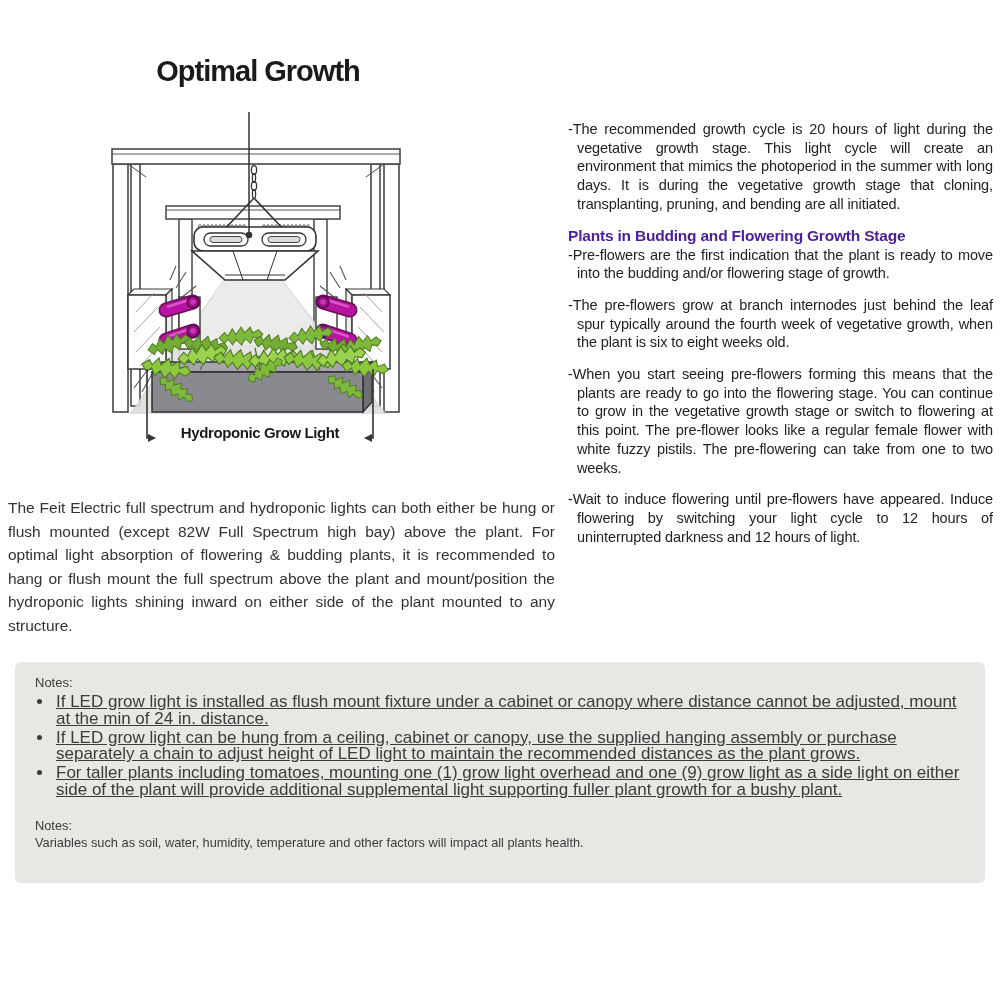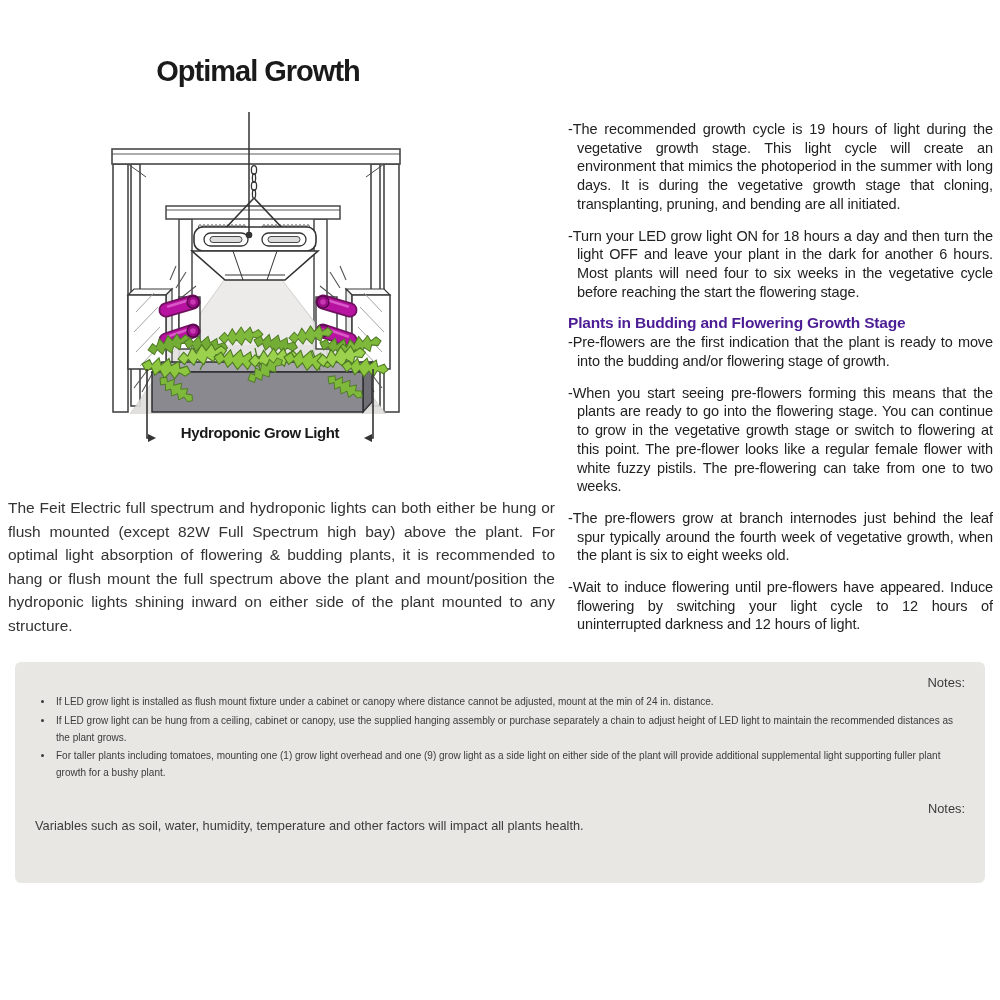--- a/index.html
+++ b/index.html
@@ -24,22 +24,22 @@
   .right-col{position:absolute;left:568px;top:120px;width:425px;font-size:14.5px;
         line-height:18.7px;text-align:justify;color:#222;letter-spacing:-0.1px;}
   .right-col h3{font-size:15.5px;line-height:17px;margin:0 0 2px;letter-spacing:-0.2px;}
   .right-col h3.h2{margin-top:13px;}
   .right-col p{margin:0 0 13px;padding-left:9px;text-indent:-9px;}
 
   
   .notes-panel{position:absolute;left:15px;top:662px;width:970px;height:221px;
         background:#e8e7e4;border-radius:6px;box-sizing:border-box;
         padding:13px 20px 0 20px;color:#3b3b3b;}
-  .notes-label{font-size:13px;line-height:16px;margin:0 0 3px;text-align:right;}
-  .notes-panel ul{margin:0;padding-left:19px;font-size:10px;line-height:16.8px;}
+  .notes-label{font-size:13px;line-height:16px;margin:0 0 3px;}
+  .notes-panel ul{margin:0;padding-left:19px;font-size:17px;line-height:16.8px;text-decoration:underline;}
   .notes-panel li{margin:0 0 2px;padding-left:2px;}
   .notes-2{margin-top:18px;}
   .notes-2 p{margin:0;font-size:12.8px;line-height:17px;}
 </style>
 </head>
 <body>
 
 <div id="page">
 
   <div class="header">
@@ -176,26 +176,25 @@
       <path d="M373 369 V438 H372"></path>
       <polygon points="372,434 364,438 372,442" fill="#333" stroke="none"></polygon>
     </g>
   </svg>
 
   <div class="diagram-label">Hydroponic Grow Light</div>
 
   <div class="left-para">The Feit Electric full spectrum and hydroponic lights can both either be hung or flush mounted (except 82W Full Spectrum high bay) above the plant. For optimal light absorption of flowering &amp; budding plants, it is recommended to hang or flush mount the full spectrum above the plant and mount/position the hydroponic lights shining inward on either side of the plant mounted to any structure.</div>
 
   <div class="right-col">
-    <p>-The recommended growth cycle is 19 hours of light during the vegetative growth stage. This light cycle will create an environment that mimics the photoperiod in the summer with long days. It is during the vegetative growth stage that cloning, transplanting, pruning, and bending are all initiated.</p>
-    <p>-Turn your LED grow light ON for 18 hours a day and then turn the light OFF and leave your plant in the dark for another 6 hours. Most plants  will need four to six weeks in the vegetative cycle before reaching the start the flowering stage.</p>
+    <p>-The recommended growth cycle is 20 hours of light during the vegetative growth stage. This light cycle will create an environment that mimics the photoperiod in the summer with long days. It is during the vegetative growth stage that cloning, transplanting, pruning, and bending are all initiated.</p>
     <h3 class="h2" style="color: #4c1d95;">Plants in Budding and Flowering Growth Stage</h3>
     <p>-Pre-flowers are the first indication that the plant is ready to move into the budding and/or flowering stage of growth.</p>
+    <p>-The pre-flowers grow at branch internodes just behind the leaf spur typically around the fourth week of vegetative growth, when the plant is six to eight weeks old.</p>
     <p>-When you start seeing pre-flowers forming this means that the plants are ready to go into the flowering stage. You can continue to grow in the vegetative growth stage or switch to flowering at this point. The pre-flower looks like a regular female flower with white fuzzy pistils. The pre-flowering can take from one to two weeks.</p>
-    <p>-The pre-flowers grow at branch internodes just behind the leaf spur typically around the fourth week of vegetative growth, when the plant is six to eight weeks old.</p>
     <p>-Wait to induce flowering until pre-flowers have appeared. Induce flowering by switching your light cycle to 12 hours of uninterrupted darkness and 12 hours of light.</p>
   </div>
 
   <div class="notes-panel">
     <p class="notes-label">Notes:</p>
     <ul>
       <li>If LED grow light is installed as flush mount fixture under a cabinet or canopy where distance cannot be adjusted, mount at the min of 24 in. distance.</li>
       <li>If LED grow light can be hung from a ceiling, cabinet or canopy, use the supplied hanging assembly or purchase separately a chain to adjust height of  LED light to maintain the recommended distances as the plant grows.</li>
       <li>For taller plants including tomatoes, mounting one (1) grow light overhead and one (9) grow light as a side light on either side of the  plant will provide additional supplemental light supporting fuller plant growth for a bushy plant.</li>
     </ul>

